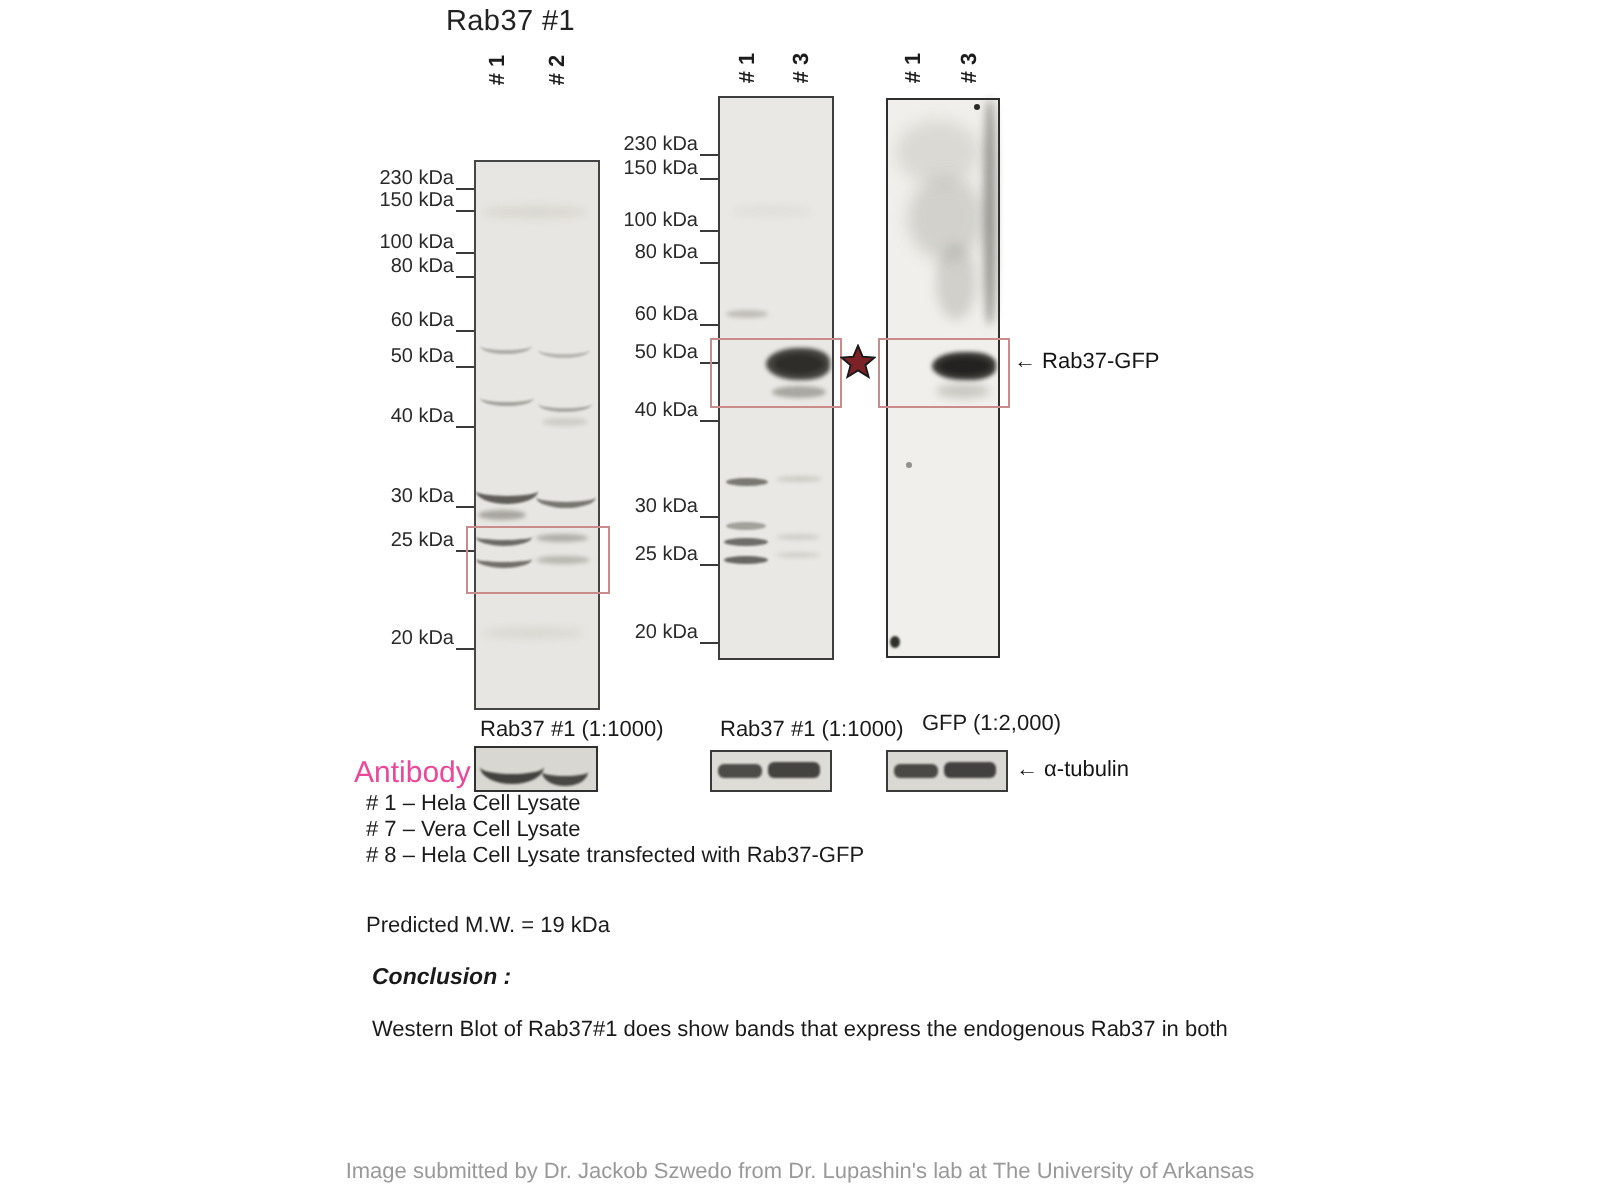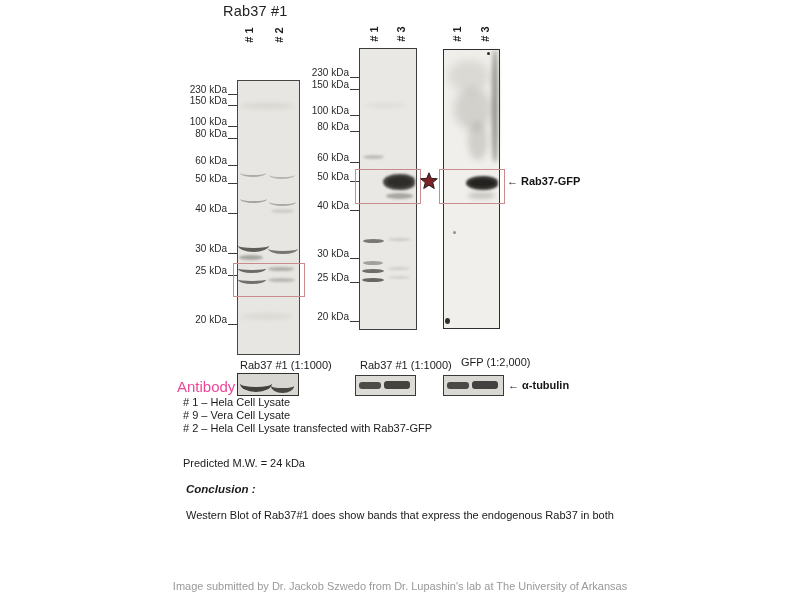--- a/index.html
+++ b/index.html
@@ -22,21 +22,21 @@
   
   .lane{position:absolute;width:30px;height:30px;display:flex;align-items:center;justify-content:center;
         transform:rotate(-90deg);font-size:11px;font-weight:bold;color:#1c1c1c;white-space:nowrap;}
   
   .band{position:absolute;border-radius:50%;}
   .arc{position:absolute;border-bottom-style:solid;border-radius:0 0 55% 55%;}
   .b05{filter:blur(.5px);} .b1{filter:blur(1px);} .b2{filter:blur(2px);} .b3{filter:blur(3px);} .b4{filter:blur(4px);}
   
   .hbox{position:absolute;border:1px solid #c98b8b;}
   
-  .note{position:absolute;font-size:11px;color:#141414;white-space:nowrap;font-weight:bold;}
+  .note{position:absolute;font-size:11px;color:#141414;white-space:nowrap;}
   
   #antibody-label{left:177px;top:352px;font-size:15px;color:#ec4899;margin-top:26px;}
   .blot-label{position:absolute;font-size:11px;color:#1b1b1b;white-space:nowrap;}
   .tub{position:absolute;border:1px solid #3a3a3a;}
   #tub1{left:237px;top:373px;width:60px;height:21px;background:#d9d7d2;border-width:1.5px;border-color:#303030;}
   #tub2{left:355px;top:375px;width:59px;height:19px;background:#dedcd7;}
   #tub3{left:443px;top:375px;width:59px;height:19px;background:#dad8d3;}
   
   .legend-line{position:absolute;font-size:11px;line-height:13px;color:#1b1b1b;white-space:nowrap;}
   #conclusion-heading{left:186px;top:483px;font-size:11.5px;font-weight:bold;font-style:italic;}
@@ -222,23 +222,23 @@
     <div class="band b05" style="left:3px;top:6px;width:22px;height:7px;background:#4e4c48;border-radius:3px"></div>
     <div class="band b05" style="left:28px;top:5px;width:26px;height:8px;background:#454340;border-radius:3px"></div>
   </div>
   <div class="tub" id="tub3">
     <div class="band b05" style="left:3px;top:6px;width:22px;height:7px;background:#4b4945;border-radius:3px"></div>
     <div class="band b05" style="left:28px;top:5px;width:26px;height:8px;background:#434140;border-radius:3px"></div>
   </div>
   <div class="note" style="left:508px;top:379px">← α-tubulin</div>
 
   <div class="legend-line" style="left:183px;top:396px"># 1 – Hela Cell Lysate</div>
-  <div class="legend-line" style="left:183px;top:409px"># 9 – Vera Cell Lysate</div>
-  <div class="legend-line" style="left:183px;top:422px"># 2 – Hela Cell Lysate transfected with Rab37-GFP</div>
-
-  <div class="legend-line" style="left:183px;top:457px">Predicted M.W. = 24 kDa</div>
+  <div class="legend-line" style="left:183px;top:409px"># 7 – Vera Cell Lysate</div>
+  <div class="legend-line" style="left:183px;top:422px"># 8 – Hela Cell Lysate transfected with Rab37-GFP</div>
+
+  <div class="legend-line" style="left:183px;top:457px">Predicted M.W. = 19 kDa</div>
 
   <div class="abs" id="conclusion-heading">Conclusion :</div>
   <div class="conc-line" style="top:509px">Western Blot of Rab37#1 does show bands that express the endogenous Rab37 in both</div>
 
   <div class="abs" id="footer">Image submitted by Dr. Jackob Szwedo from Dr. Lupashin's lab at The University of Arkansas</div>
 
 </div>
 
 </body></html>

